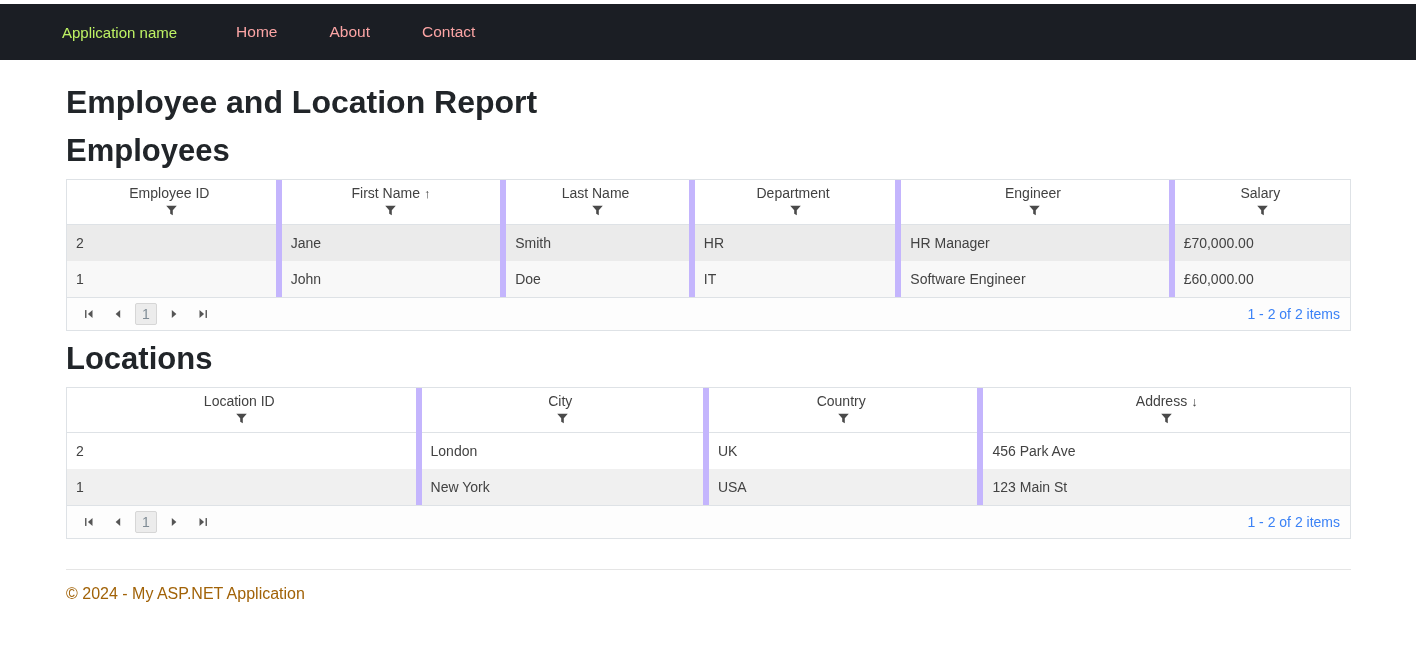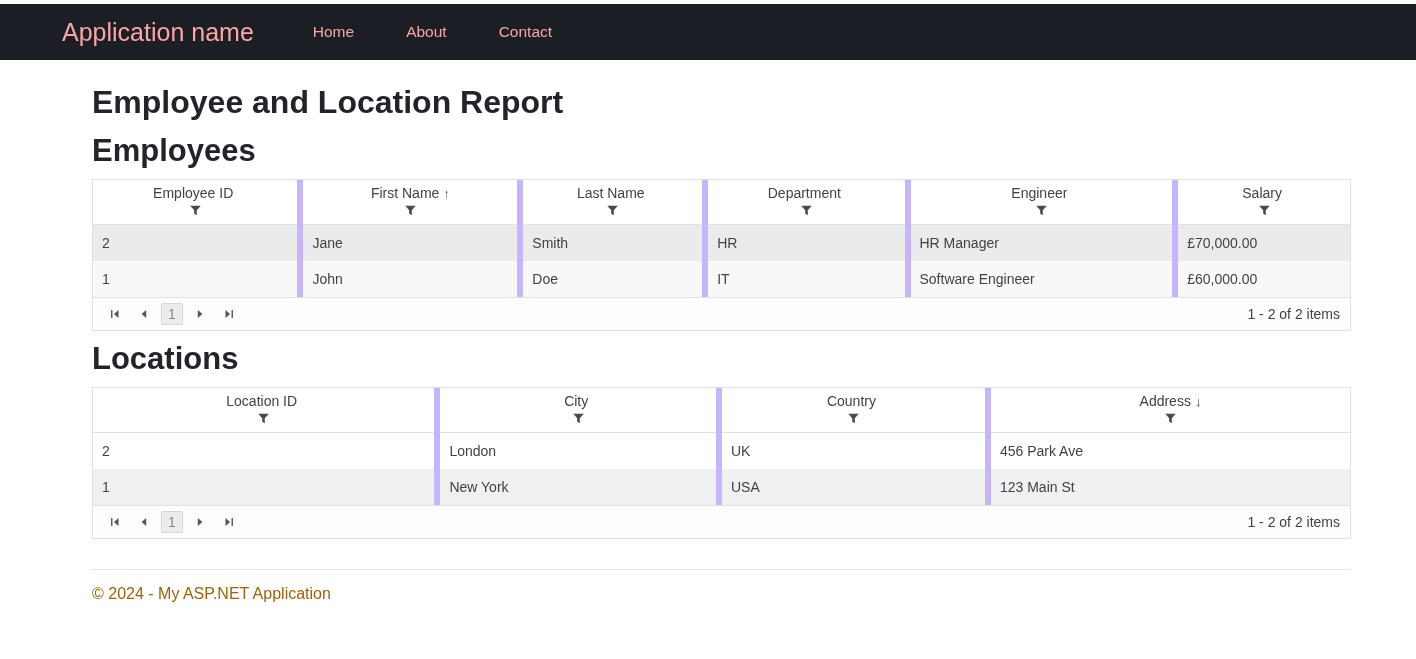--- a/index.html
+++ b/index.html
@@ -15,37 +15,37 @@
   
   .navbar {
     margin-top: 4px;
     height: 56px;
     background: #1b1e24;
     display: flex;
     align-items: center;
     padding-left: 62px;
   }
   .navbar-brand {
-    color: #fca5a5;
-    font-size: 25px;
+    color: #bef264;
+    font-size: 15px;
     margin-right: 26px;
     text-decoration: none;
     cursor: pointer;
   }
   .nav-link {
     color: #fca5a5;
     font-size: 15.5px;
     margin-right: 19px;
     text-decoration: none;
     cursor: pointer;
     margin-left: 33px;
   }
 
   
-  .content { padding: 0 65px 0 92px; }
+  .content { padding: 0 65px 0 66px; }
   h1.page-title {
     font-size: 32px;
     font-weight: 700;
     margin: 24px 0 12px 0;
     color: #212529;
   }
   h2.section-heading {
     font-size: 31px;
     font-weight: 700;
     margin: 10px 0 10px 0;
@@ -123,21 +123,21 @@
     display: inline-flex;
     align-items: center;
     justify-content: center;
     border: 1px solid #d6d6d6;
     background: #ececec;
     color: #7f8b95;
     border-radius: 2px;
     margin-right: 5px;
     cursor: pointer;
   }
-  .pinfo { margin-left: auto; color: #404040; }
+  .pinfo { margin-left: auto; color: #3b82f6; }
 
   
   .footer-sep {
     border: none;
     border-top: 1px solid #e5e5e5;
     margin: 30px 0 0 0;
   }
   .footer-text {
     font-size: 16px;
     color: #a16207;

